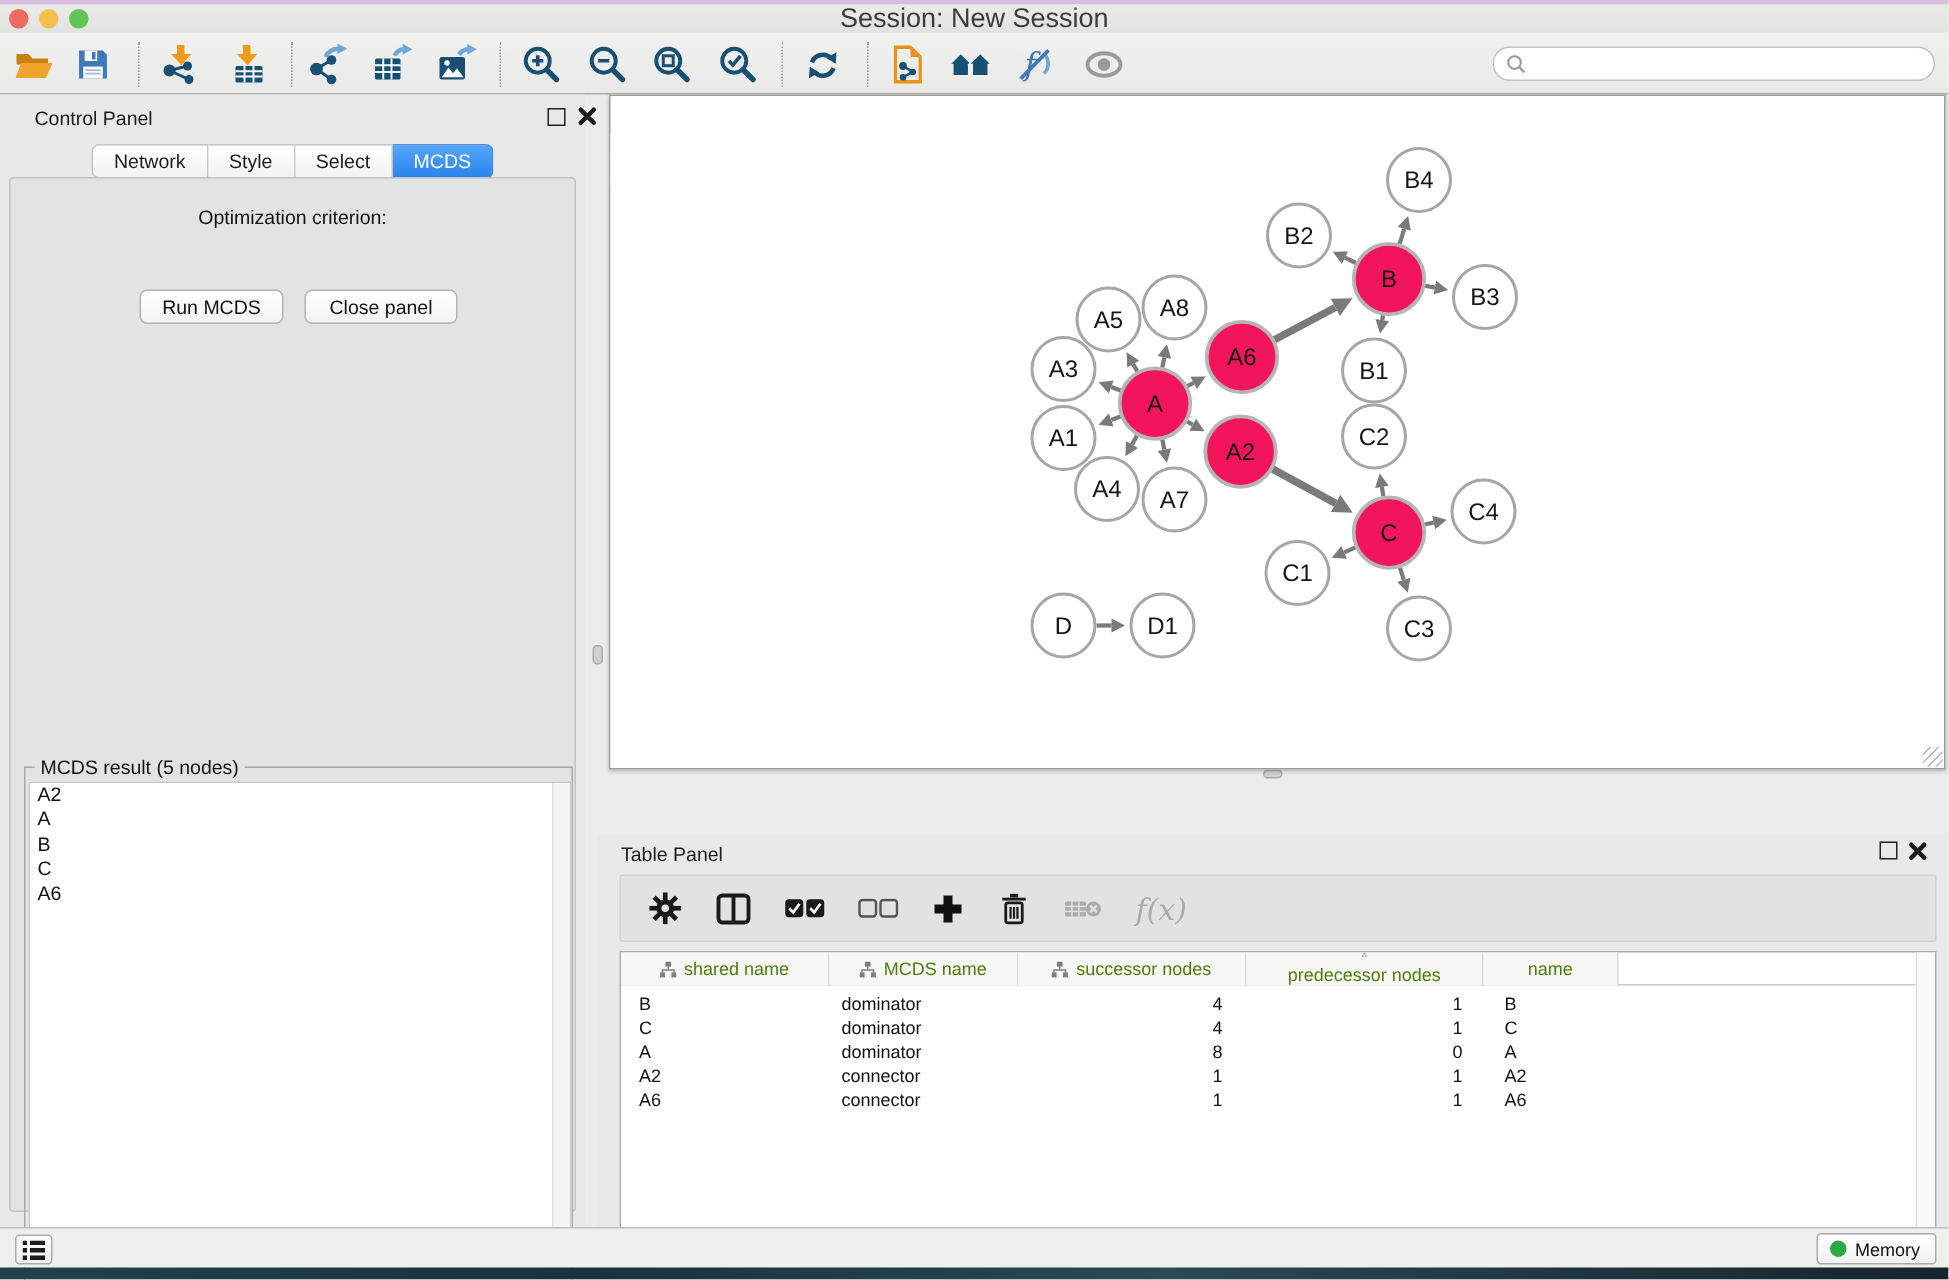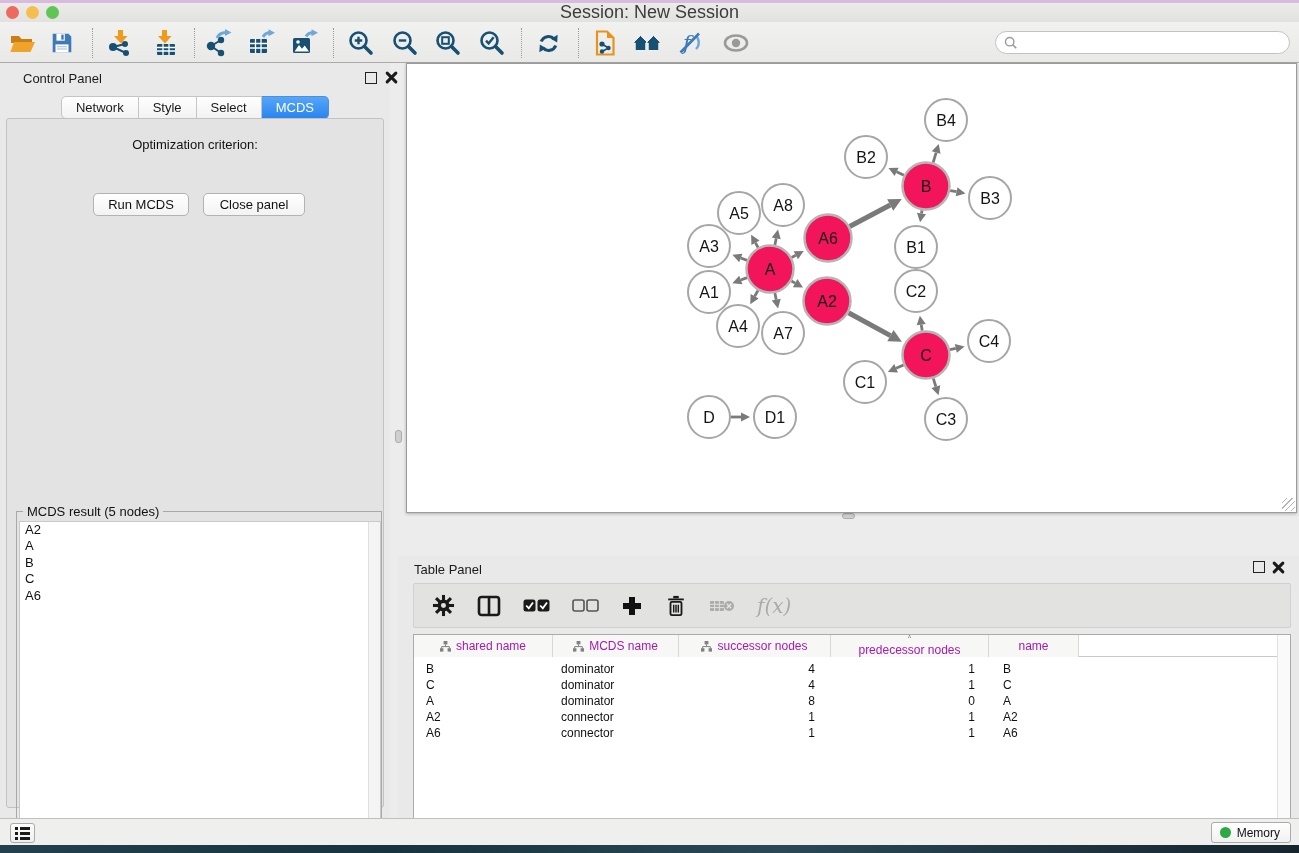--- a/index.html
+++ b/index.html
@@ -53,21 +53,21 @@
   #net-resize-grip { position:absolute; right:1px; bottom:1px; width:13px; height:13px;
     background:repeating-linear-gradient(135deg, transparent 0 3px, #B5B5B5 3px 4px); }
   .divider-grip { background:#CFCFCF; border:1px solid #ABABAB; border-radius:3px; }
 
   
   #table-panel { left:398px; top:520px; width:901px; height:298px; background:#E9E9E9;margin-top:36px; }
   #tp-title { position:absolute; left:16px; top:6px; font-size:13px; color:#1A1A1A; }
   #tp-toolbar { position:absolute; left:15px; top:27px; width:878px; height:45px; background:#E2E2E0; border:1px solid #D0D0CE; border-radius:2px; display:flex; align-items:center; gap:22px; padding-left:18px; }
   #tp-table { position:absolute; left:15px; top:78px; width:878px; height:188px; background:#fff; border:1px solid #ABABAB; }
   #tp-header { position:absolute; left:0; top:0; height:22px; width:100%; border-bottom:1px solid #C9C9C9; }
-  .hcell { position:absolute; top:0; height:22px; background:#F7F7F5; border-right:1px solid #D8D8D8; display:flex; align-items:center; justify-content:center; gap:5px; font-size:12px; color:#a21caf; }
+  .hcell { position:absolute; top:0; height:22px; background:#F7F7F5; border-right:1px solid #D8D8D8; display:flex; align-items:center; justify-content:center; gap:5px; font-size:12px; color:#4d7c0f; }
   .hcell .hlabel { white-space:nowrap; }
   .trow { position:absolute; height:16px; width:100%; }
   .tcell { position:absolute; font-size:12px; color:#111; line-height:16px; white-space:nowrap; }
   #tp-scroll { position:absolute; right:0; top:0; width:13px; height:100%; background:#FAFAFA; border-left:1px solid #E2E2E2; }
   #tp-tabs { position:absolute; left:0; top:269px; width:100%; display:flex; justify-content:center; }
 
   
   #status-bar { left:0; top:818px; width:1299px; height:27px; background:#EFEFED; border-top:1px solid #C0C0C0; }
   #list-btn { position:absolute; left:10px; top:4px; width:25px; height:20px; background:linear-gradient(#FCFCFC,#EFEFEF); border:1px solid #ABABAB; border-radius:3px; display:flex; align-items:center; justify-content:center; }
   #memory-btn { position:absolute; right:8px; top:3px; height:21px; padding:0 10px 0 8px; background:linear-gradient(#FFFFFF,#F1F1F1); border:1px solid #ABABAB; border-radius:3px; display:flex; align-items:center; gap:6px; font-size:12px; color:#111; }

